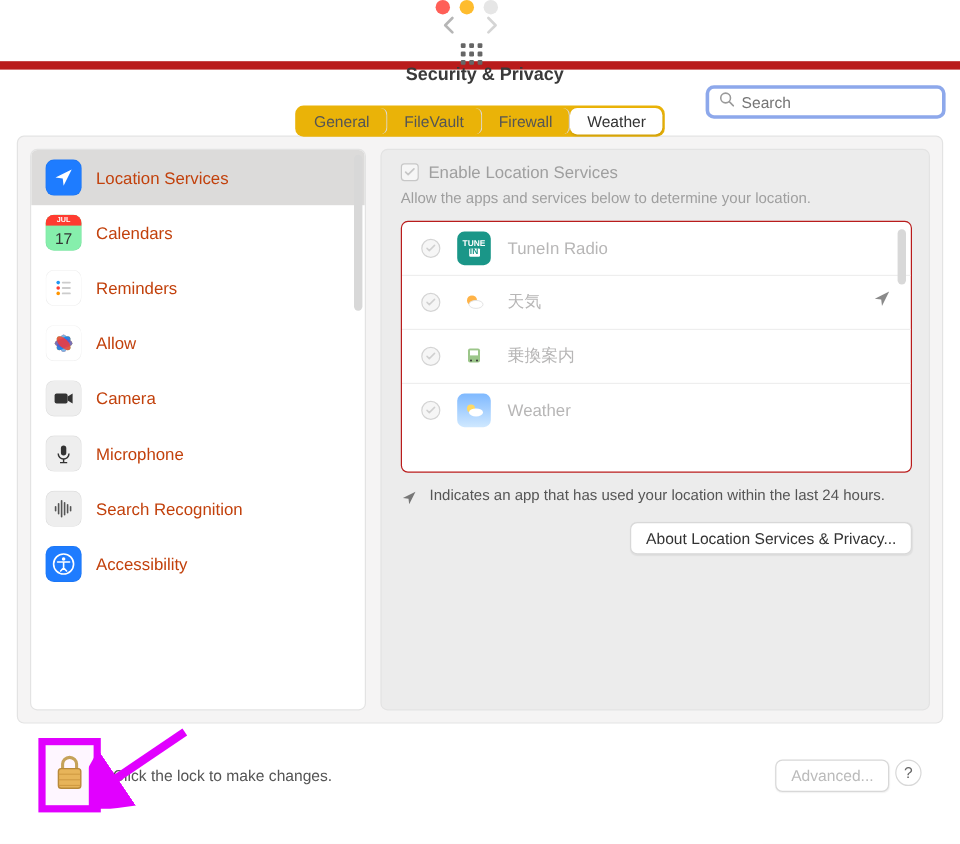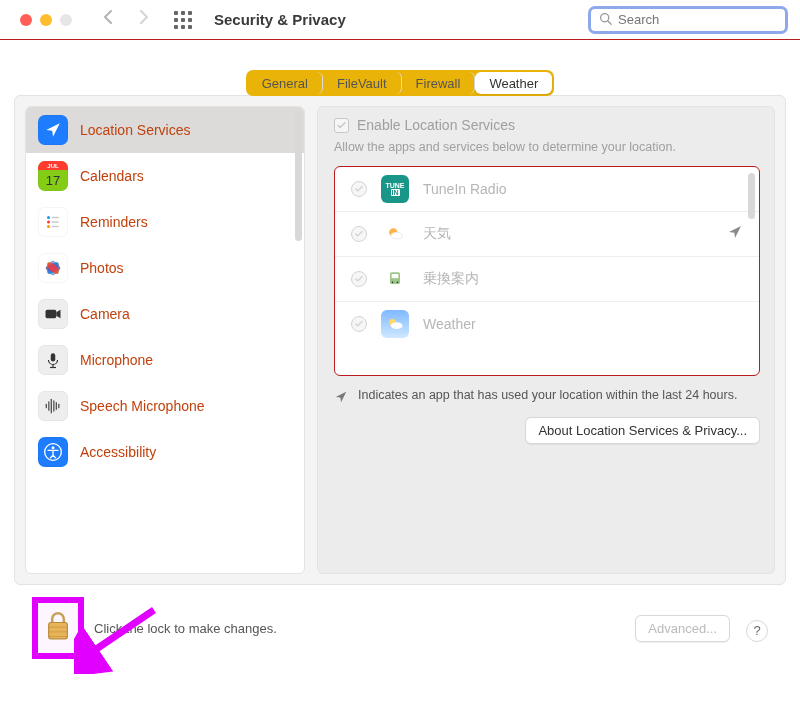--- a/index.html
+++ b/index.html
@@ -1,21 +1,21 @@
 <!DOCTYPE html>
 <html><head>
 <meta charset="utf-8">
 <style>
   * { box-sizing: border-box; margin: 0; padding: 0; }
   html, body { width: 800px; height: 703px; font-family: -apple-system, "Helvetica Neue", Arial, sans-serif; background: #fff; color: #2b2b2b; }
   
   .titlebar {
-    height: 40px;
-    border-bottom: 1px solid #b91c1c;
-    display: flex; align-items: center; padding: 0 12px 0 20px;
+    height: 58px;
+    border-bottom: 7px solid #b91c1c;
+    display: flex; align-items: center; padding: 0 12px 0 20px; flex-direction: column;
   }
   .traffic { display:flex; gap:8px; margin-right: 30px;}
   .tlight { width:12px; height:12px; border-radius:50%; }
   .tl-close { background:#ff5f57; }
   .tl-min   { background:#febc2e; }
   .tl-max   { background:#e6e6e6; }
   .navbtns { display:flex; gap:24px; margin-right:24px; color:#bcbcbc;}
   .chev { font-size:20px; cursor:pointer; }
   .grid-icon { width:18px; height:18px; display:grid; grid-template-columns:repeat(3,4px); grid-template-rows:repeat(3,4px); gap:3px; margin-right:22px; cursor:pointer;}
   .grid-icon span { background:#666; border-radius:1px; }
@@ -110,21 +110,21 @@
     padding:5px 12px; font-size:13px; color:#333; cursor:pointer;
     box-shadow: 0 .5px 1px rgba(0,0,0,.06);
   }
   
   .footer { display:flex; align-items:center; padding:14px 18px 0 18px; height:72px; }
   .lock-box {
     width:52px; height:62px; border:6px solid #e100ff; background:#f7a6ff1a;
     display:flex; align-items:center; justify-content:center; margin-right:10px;
   }
   .lock-text { font-size:13px; color:#555; }
-  .footer-right { margin-left:auto; display:flex; gap:16px; align-items:flex-end;}
+  .footer-right { margin-left:auto; display:flex; gap:5px; align-items:flex-start;}
   .help-btn {
     width:22px;height:22px;border:1px solid #d8d8d8;border-radius:50%;
     display:flex;align-items:center;justify-content:center;font-size:13px;color:#666; cursor:pointer;background:#fff;
   }
   
   .annot-arrow {
     position:absolute; left:74px; top:604px; width:90px; height:70px; pointer-events:none;
   }
 </style>
 </head>
@@ -200,21 +200,21 @@
         <div class="side-icon" style="background:#1e7cff">
           <svg width="18" height="18" viewBox="0 0 24 24">
               <path d="M3 12 L21 3 L12 21 L11 13 Z" fill="#fff"></path>
             </svg>
         </div>
         <span class="side-label">Location Services</span>
       </div>
 
 
       <div class="side-item">
-        <div class="side-icon" style="background:#84cc16;position:relative;overflow:hidden">
+        <div class="side-icon" style="background:#86efac;position:relative;overflow:hidden">
           <div style="position:absolute;top:0;left:0;right:0;height:9px;background:#ff3b30;color:#fff;font-size:6px;font-weight:700;display:flex;align-items:center;justify-content:center">JUL</div>
           <div style="position:absolute;top:9px;left:0;right:0;bottom:0;display:flex;align-items:center;justify-content:center;font-size:13px;font-weight:400;color:#333">17</div>
         </div>
         <span class="side-label">Calendars</span>
       </div>
 
       <div class="side-item">
         <div class="side-icon" style="background:#fff">
           <svg width="18" height="18" viewBox="0 0 24 24">
               <circle cx="6" cy="6" r="2" fill="#2196f3"></circle>
@@ -236,21 +236,21 @@
               <ellipse rx="4" ry="8" fill="#ff9500" opacity=".8" transform="rotate(45)"></ellipse>
               <ellipse rx="4" ry="8" fill="#ffcc00" opacity=".8" transform="rotate(90)"></ellipse>
               <ellipse rx="4" ry="8" fill="#4cd964" opacity=".8" transform="rotate(135)"></ellipse>
               <ellipse rx="4" ry="8" fill="#5ac8fa" opacity=".8" transform="rotate(180)"></ellipse>
               <ellipse rx="4" ry="8" fill="#007aff" opacity=".8" transform="rotate(225)"></ellipse>
               <ellipse rx="4" ry="8" fill="#5856d6" opacity=".8" transform="rotate(270)"></ellipse>
               <ellipse rx="4" ry="8" fill="#ff3b30" opacity=".8" transform="rotate(315)"></ellipse>
             </g>
           </svg>
         </div>
-        <span class="side-label">Photos</span>
+        <span class="side-label">Allow</span>
       </div>
 
       <div class="side-item">
         <div class="side-icon" style="background:#eee">
           <svg width="20" height="20" viewBox="0 0 24 24">
               <rect x="3" y="7" width="13" height="10" rx="2" fill="#333"></rect>
               <path d="M16 10 L21 7 L21 17 L16 14 Z" fill="#333"></path>
             </svg>
         </div>
         <span class="side-label">Camera</span>
@@ -274,21 +274,21 @@
               <g stroke="#555" stroke-width="1.6" stroke-linecap="round">
                 <line x1="4" y1="10" x2="4" y2="14"></line>
                 <line x1="7" y1="7" x2="7" y2="17"></line>
                 <line x1="10" y1="4" x2="10" y2="20"></line>
                 <line x1="13" y1="6" x2="13" y2="18"></line>
                 <line x1="16" y1="8" x2="16" y2="16"></line>
                 <line x1="19" y1="10" x2="19" y2="14"></line>
               </g>
             </svg>
         </div>
-        <span class="side-label">Speech Microphone</span>
+        <span class="side-label">Search Recognition</span>
       </div>
 
       <div class="side-item">
         <div class="side-icon" style="background:#1e7cff">
           <svg width="20" height="20" viewBox="0 0 24 24">
               <circle cx="12" cy="12" r="10" fill="none" stroke="#fff" stroke-width="1.6"></circle>
               <circle cx="12" cy="7" r="1.8" fill="#fff"></circle>
               <path d="M6 10h12M12 10v6M9 19l3-3 3 3" fill="none" stroke="#fff" stroke-width="1.6" stroke-linecap="round"></path>
             </svg>
         </div>

